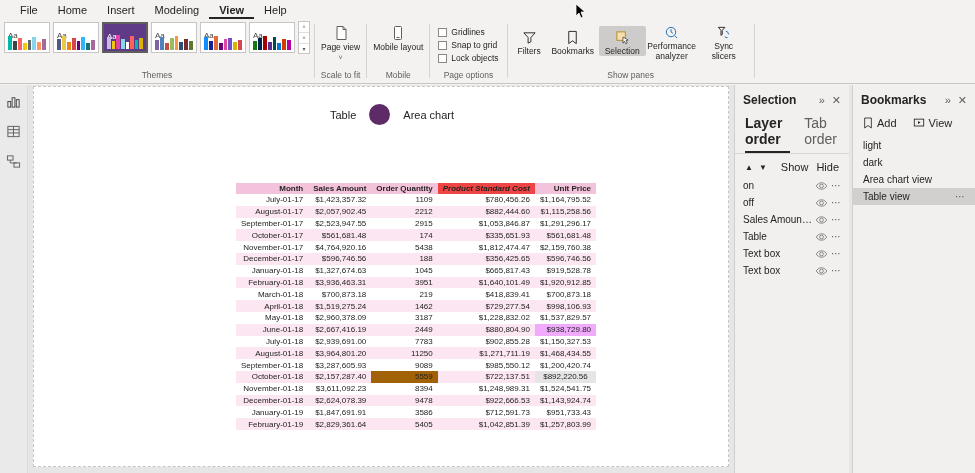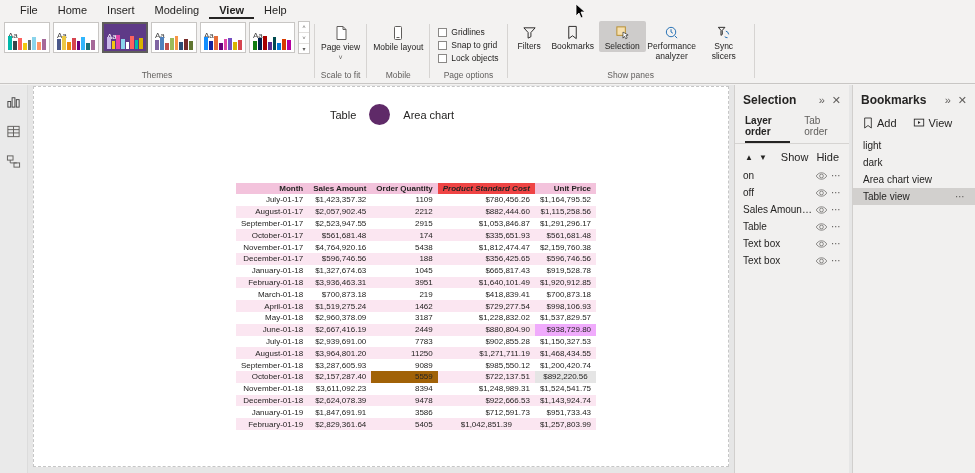--- a/index.html
+++ b/index.html
@@ -30,21 +30,21 @@
   .big-btn { display:flex; flex-direction:column; align-items:center; gap:2px; padding:4px 6px 0; font-size:8.5px; color:#252423; cursor:pointer; border-radius:2px; }
   .big-btn .blabel { text-align:center; line-height:9.5px; white-space:pre-line; }
   .big-btn.active { background:#cecccb; }
   .chev { font-size:7px; color:#605e5c; line-height:5px; }
 
   .checks { display:flex; flex-direction:column; gap:3px; padding:6px 8px 0; }
   .check-row { display:flex; align-items:center; gap:4px; cursor:pointer; }
   .check-box { width:9px; height:9px; border:1px solid #8a8886; background:#fff; }
   .check-label { font-size:8.5px; color:#252423; }
 
-  .show-panes-row { display:flex; align-items:flex-start; padding:0 4px; }
+  .show-panes-row { display:flex; align-items:center; padding:0 4px; }
 
   
   .workspace { position:absolute; top:85px; left:0; width:975px; height:388px; background:#e6e6e6; }
   .left-rail { position:absolute; left:0; top:0; width:28px; height:388px; background:#eaeaea; border-right:1px solid #dcdcdc; display:flex; flex-direction:column; align-items:center; gap:10px; padding-top:6px; }
   .rail-btn { width:20px; height:20px; display:flex; align-items:center; justify-content:center; cursor:pointer; }
 
   .page { position:absolute; left:33px; top:1px; width:696px; height:381px; background:#fff; border:1px dashed #c6c6c6; }
 
   .toggle-row { position:absolute; left:296px; top:17px; display:flex; align-items:center; gap:13px; }
   .toggle-label { font-size:11px; color:#252423; }
@@ -56,21 +56,21 @@
 
   
   .pane { position:absolute; top:0; height:388px; background:#f1f0ef; border-left:1px solid #d1cfcd; }
   .selection-pane { left:734px; width:115px; }
   .bookmarks-pane { left:852px; width:123px; }
   .pane-header { display:flex; align-items:center; padding:8px 8px 6px; }
   .pane-title { font-size:12px; font-weight:bold; color:#252423; flex:1; }
   .pane-hicon { font-size:11px; color:#605e5c; margin-left:7px; cursor:pointer; line-height:11px; }
 
   .sel-tabs { display:flex; gap:14px; padding:2px 10px 0; border-bottom:1px solid #d6d4d2; }
-  .sel-tab { font-size:10px; color:#605e5c; padding-bottom:4px; cursor:pointer; }
+  .sel-tab { font-size:14px; color:#605e5c; padding-bottom:4px; cursor:pointer; }
   .sel-tab.active { color:#252423; font-weight:bold; border-bottom:2px solid #252423; }
 
   .sel-controls { display:flex; align-items:center; padding:7px 10px 4px; }
   .order-arrow { font-size:8px; color:#252423; margin-right:6px; cursor:pointer; }
   .showhide { margin-left:auto; display:flex; gap:8px; }
   .showhide span { font-size:11px; color:#252423; }
 
   .sel-item { display:flex; align-items:center; height:17px; padding:0 8px; cursor:pointer; }
   .sel-item .lbl { flex:1; font-size:10px; color:#252423; white-space:nowrap; overflow:hidden; text-overflow:ellipsis; }
   .sel-item .eye { display:flex; align-items:center; margin:0 4px; }
@@ -436,21 +436,21 @@
               <td>January-01-19</td>
               <td>$1,847,691.91</td>
               <td>3586</td>
               <td>$712,591.73</td>
               <td>$951,733.43</td>
             </tr>
             <tr>
               <td style="background: rgb(251, 230, 241);">February-01-19</td>
               <td style="background: rgb(251, 230, 241);">$2,829,361.64</td>
               <td style="background: rgb(251, 230, 241);">5405</td>
-              <td style="background: rgb(251, 230, 241); text-align: center;">$1,042,851.39</td>
+              <td style="background: rgb(251, 230, 241);">$1,042,851.39</td>
               <td style="background: rgb(251, 230, 241);">$1,257,803.99</td>
             </tr>
           </tbody>
       </table>
     </div>
 
     <div class="pane selection-pane">
       <div class="pane-header">
         <span class="pane-title">Selection</span>
         <span class="pane-hicon">»</span>

